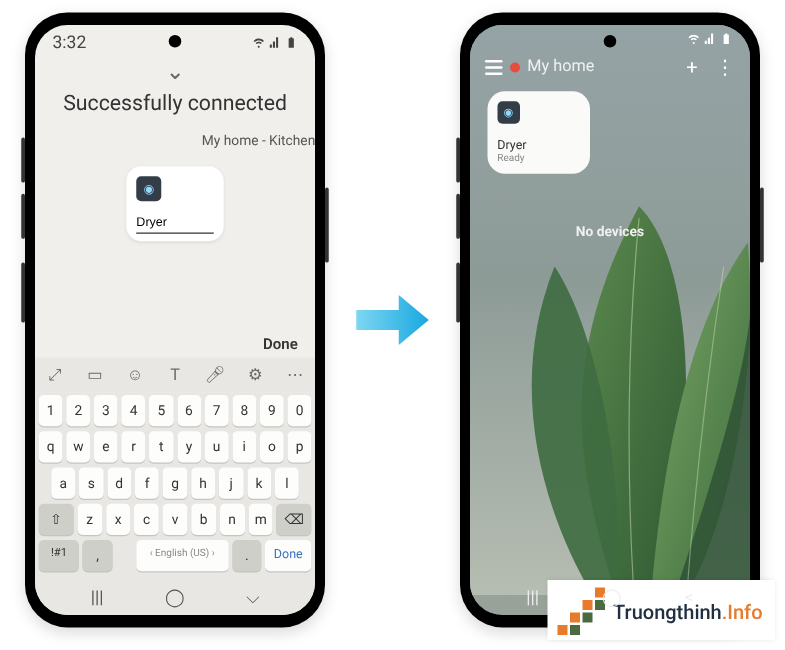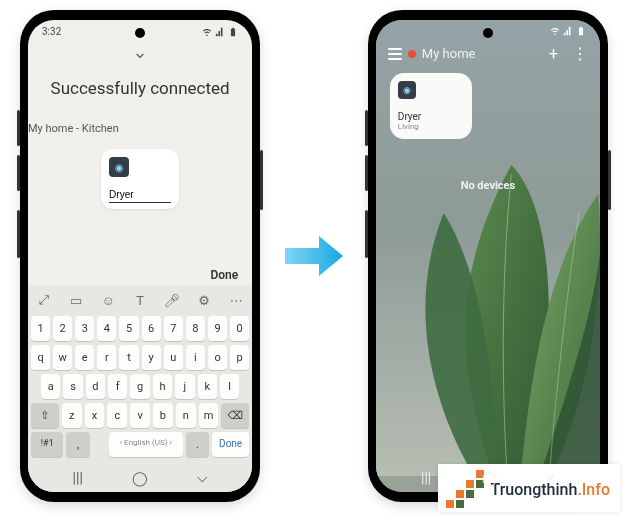--- a/index.html
+++ b/index.html
@@ -58,31 +58,31 @@
   .sb-left2 { left: -3px; top: 145px; height: 36px; }
   .sb-left3 { left: -3px; top: 200px; height: 48px; }
   .sb-right { right: -3px; top: 140px; height: 60px; }
 
   
   .status-bar {
     display: flex;
     justify-content: space-between;
     align-items: center;
     padding: 6px 14px 2px;
-    font-size: 10px;
+    font-size: 14px;
     color: #444;
   }
   .status-bar.light { color: #fff; }
   .status-right { display: flex; gap: 3px; align-items: center; }
   .status-right svg { width: 10px; height: 10px; }
 
   
   .chevron-down { text-align: center; font-size: 18px; color: #666; margin-top: 2px; }
-  .left-title { text-align: center; font-size: 17px; color: #333; margin-top: 16px; }
-  .left-sub { text-align: left; font-size: 11px; color: #555; margin-top: 24px; }
+  .left-title { text-align: center; font-size: 17px; color: #333; margin-top: 5px; }
+  .left-sub { text-align: right; font-size: 11px; color: #555; margin-top: 13px; }
   .device-card {
     width: 78px;
     background: #fff;
     border-radius: 12px;
     margin: 14px auto 0;
     padding: 8px 8px 6px 8px;
     box-shadow: 0 1px 3px rgba(0,0,0,0.08);
   }
   .device-icon {
     width: 20px; height: 20px; background: #333d47; border-radius: 4px;
@@ -375,21 +375,21 @@
           <div class="home-actions">
             <span>+</span>
             <span>⋮</span>
           </div>
         </div>
 
 
         <div class="device-tile">
           <div class="device-icon">◉</div>
           <div class="tile-name">Dryer</div>
-          <div class="tile-status">Living</div>
+          <div class="tile-status">Ready</div>
         </div>
 
 
         <div class="no-devices">No devices</div>
 
         <div style="flex:1"></div>
         <div class="nav-bar dark">
           <span>|||</span>
           <span>◯</span>
           <span>&lt;</span>

